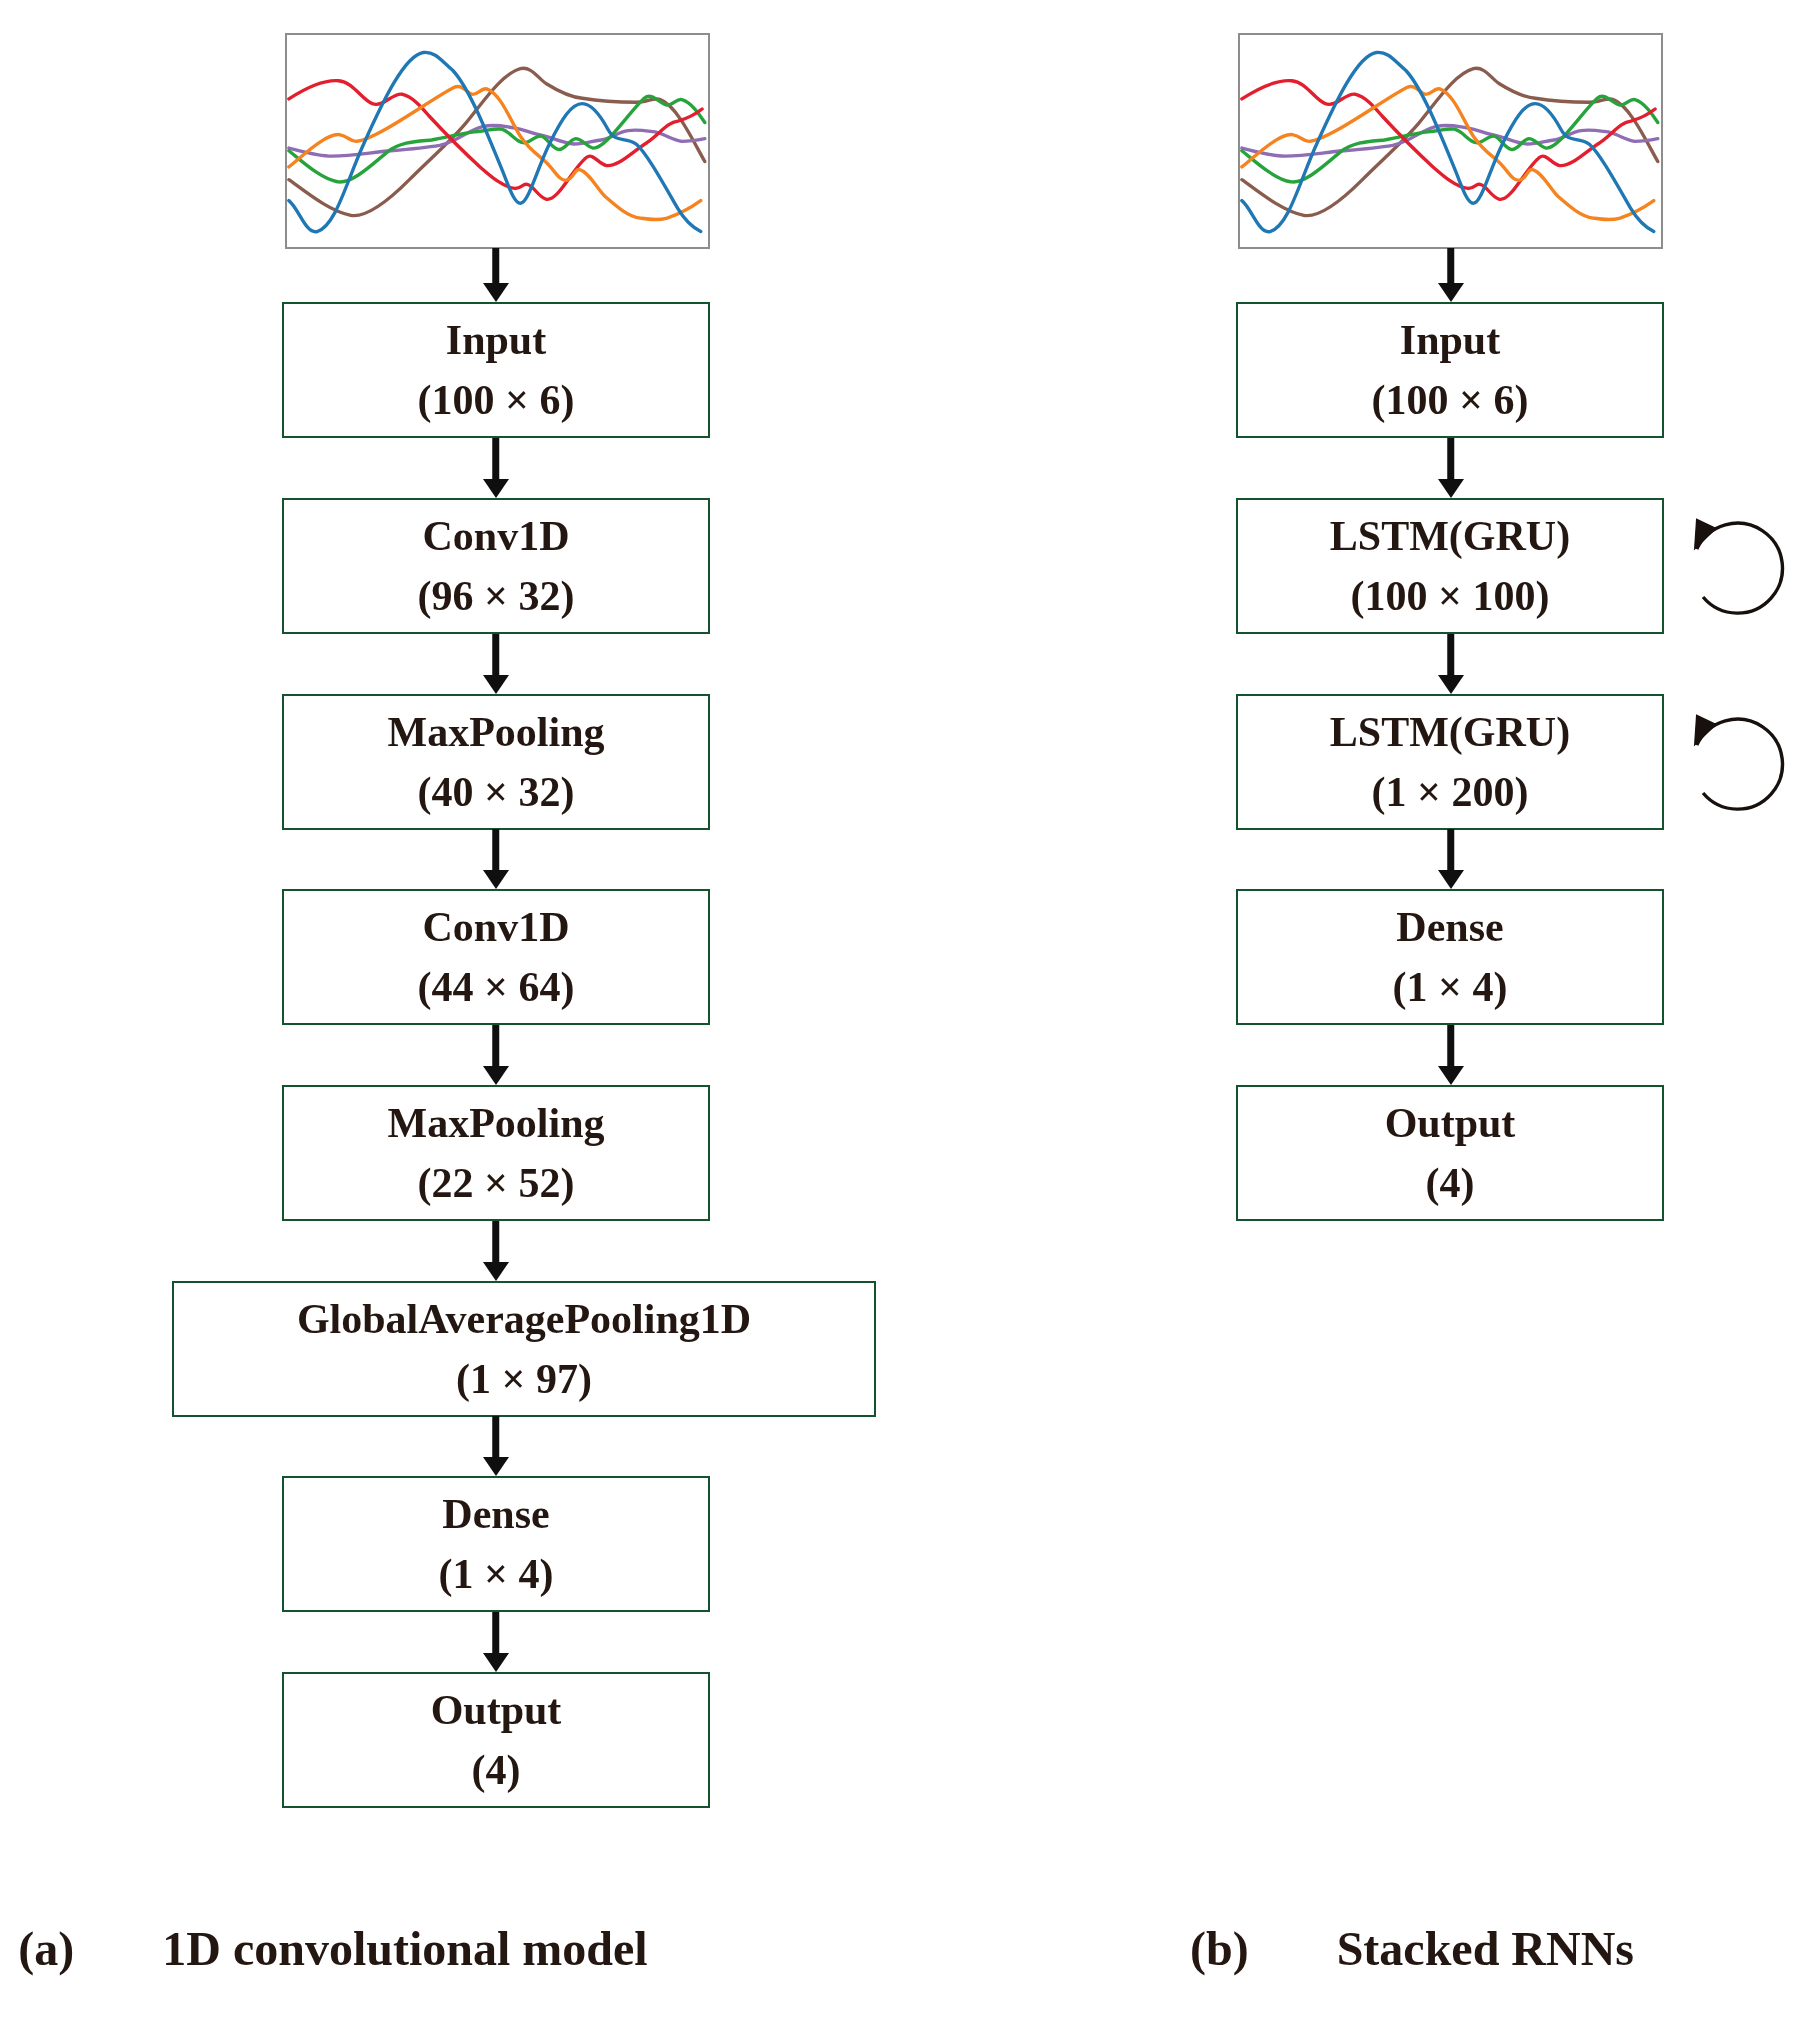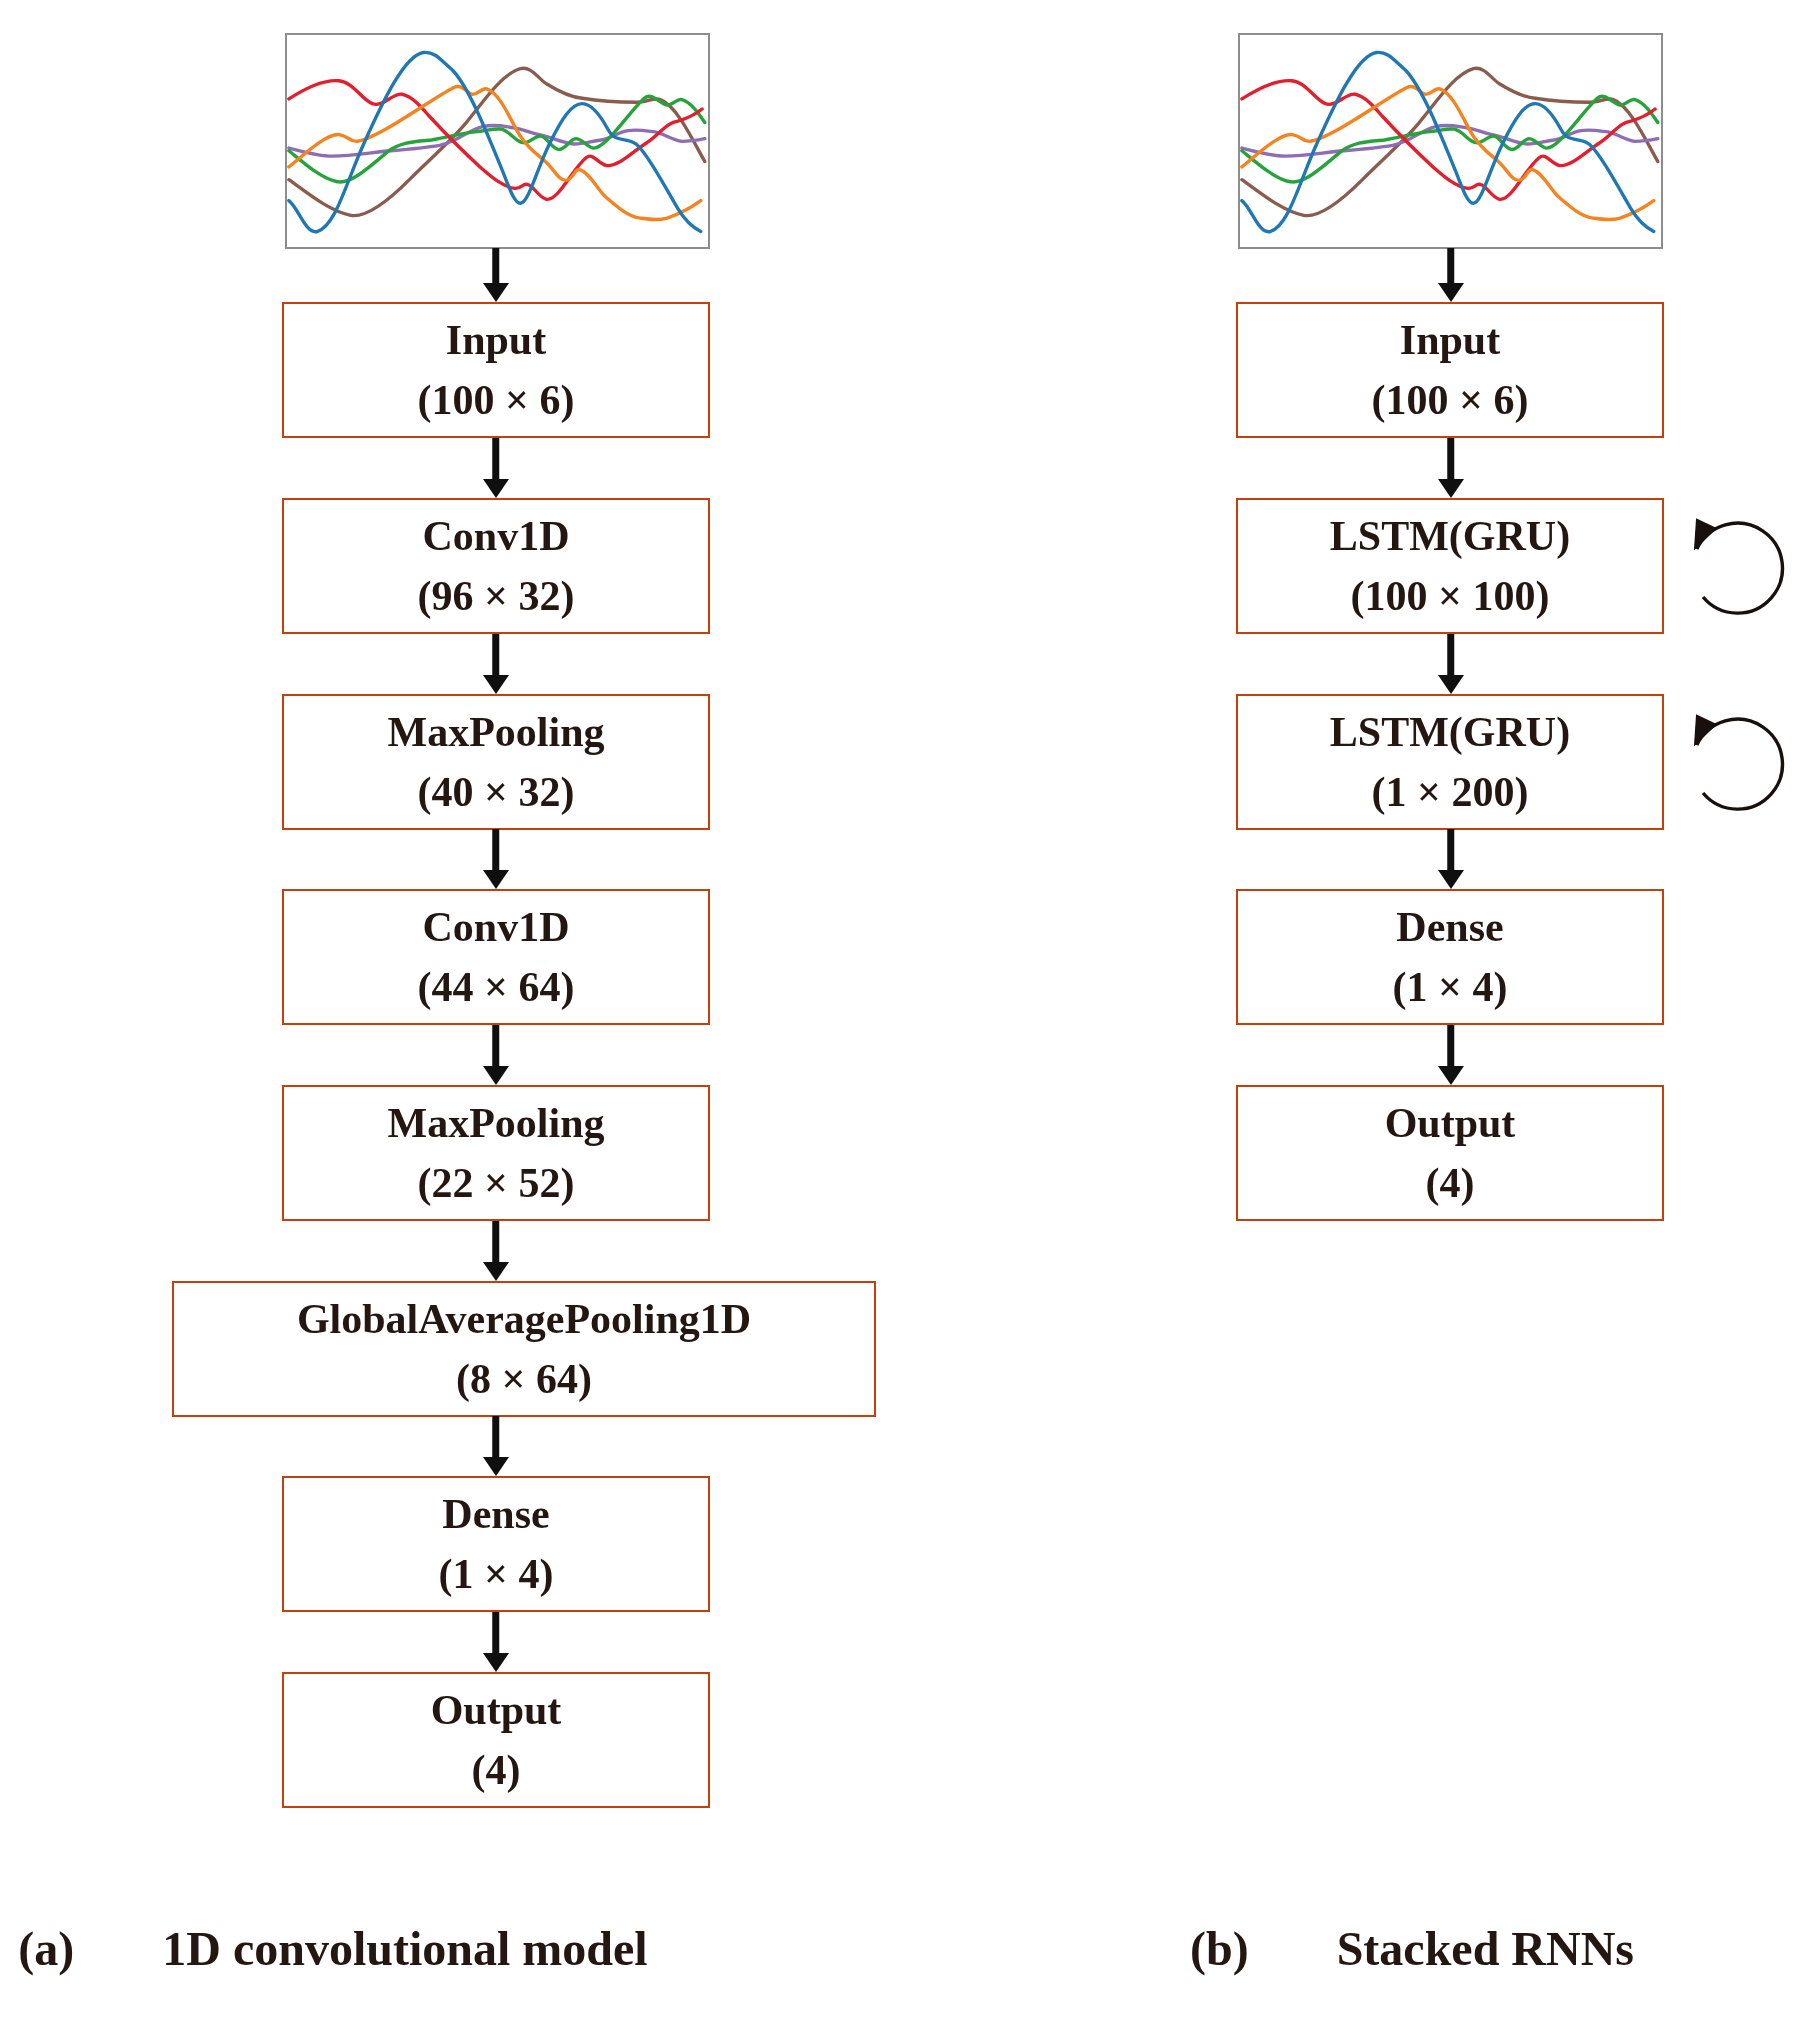--- a/index.html
+++ b/index.html
@@ -21,21 +21,21 @@
     fill:none;
     stroke-width:5;
     stroke-linecap:round;
     stroke-linejoin:round;
   }
   .box{
     position:absolute;
     width:424px;
     height:132px;
     background:#ffffff;
-    border:2px solid #c2410c;
+    border:2px solid #14532d;
     display:flex;
     flex-direction:column;
     align-items:center;
     justify-content:center;
     text-align:center;
   }
   .box .t, .box .d{
     font-size:42px;
     font-weight:bold;
     line-height:60px;
@@ -131,21 +131,21 @@
 
   <div class="box" style="left:282px;top:1085px">
     <div class="t">MaxPooling</div>
     <div class="d">(22 × 52)</div>
   </div>
 
   <div class="arrow" style="left:482px;top:1221px;height:60px"></div>
 
   <div class="box wide" style="left:144px;top:1281px">
     <div class="t">GlobalAveragePooling1D</div>
-    <div class="d">(8 × 64)</div>
+    <div class="d">(1 × 97)</div>
   </div>
 
   <div class="arrow" style="left:482px;top:1416px;height:60px"></div>
 
   <div class="box" style="left:282px;top:1476px">
     <div class="t">Dense</div>
     <div class="d">(1 × 4)</div>
   </div>
 
   <div class="arrow" style="left:482px;top:1612px;height:60px"></div>

